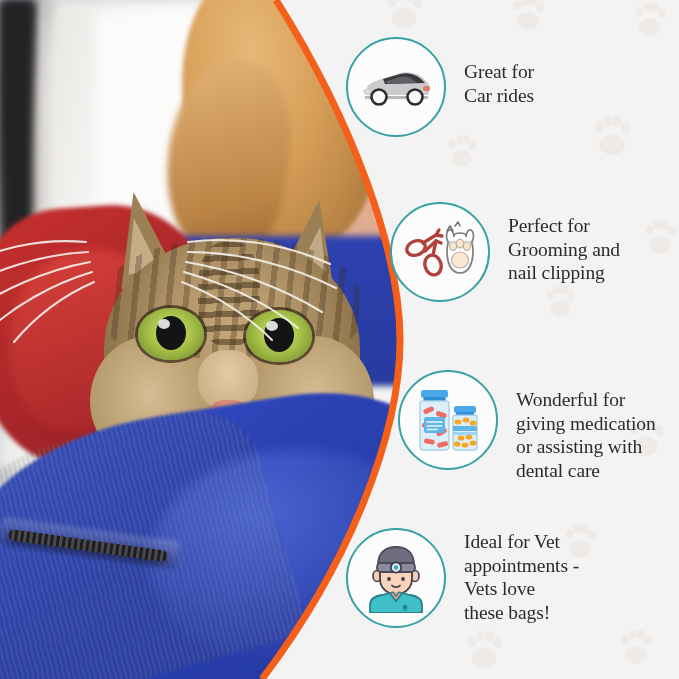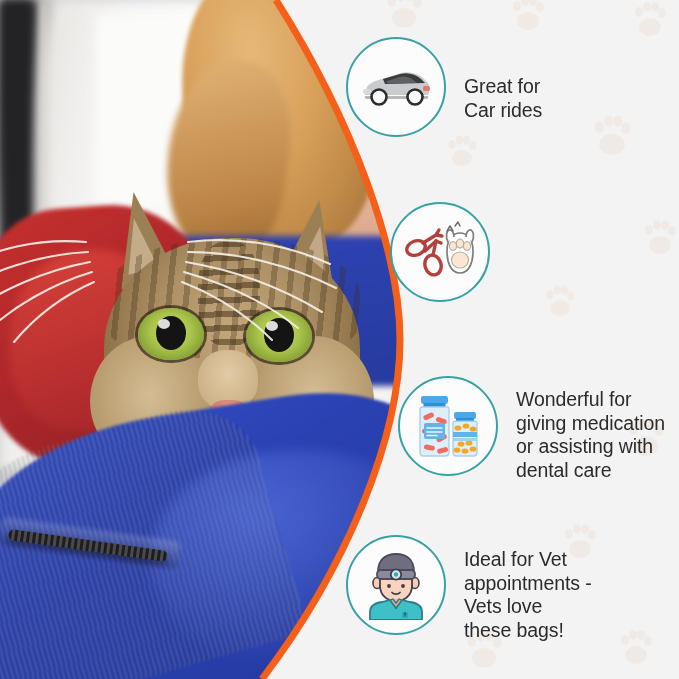--- a/index.html
+++ b/index.html
@@ -113,40 +113,40 @@
   .mouth-line{position:absolute;left:128px;top:248px;width:30px;height:20px;
     border-bottom:2.5px solid rgba(80,60,38,.6);border-radius:0 0 50% 50%;}
 
   .whiskers{position:absolute;left:-70px;top:190px;width:440px;height:170px;pointer-events:none;}
 
   
   .curve{position:absolute;left:0;top:0;width:420px;height:679px;pointer-events:none;}
 
   
   .features{position:absolute;left:332px;top:0;width:347px;height:679px;}
-  .feature{position:absolute;display:flex;align-items:center;}
+  .feature{position:absolute;display:flex;align-items:flex-start;font-family:Liberation Serif, serif;}
   .circle{flex:0 0 auto;border-radius:50%;background:#fcfcfc;border:2px solid #38a1a6;
     display:flex;align-items:center;justify-content:center;box-sizing:border-box;}
   .ftext{color:#2b2b2b;font-size:19.5px;line-height:23.5px;letter-spacing:-.1px;white-space:pre-line;}
 
   .f0{left:14px;top:37px;}
   .f0 .circle{width:100px;height:100px;}
   .f0 .ftext{margin-left:18px;margin-top:23px;}
 
   .f1{left:58px;top:202px;}
   .f1 .circle{width:100px;height:100px;}
   .f1 .ftext{margin-left:18px;margin-top:12px;}
 
   .f2{left:66px;top:370px;}
   .f2 .circle{width:100px;height:100px;}
   .f2 .ftext{margin-left:18px;margin-top:18px;}
 
   .f3{left:14px;top:528px;}
   .f3 .circle{width:100px;height:100px;}
-  .f3 .ftext{margin-left:18px;margin-top:20px;}
+  .f3 .ftext{margin-left:18px;margin-top:2px;}
 </style>
 </head>
 <body>
 
 <div id="stage">
 
   <div class="panel-bg"></div>
 
   <svg class="pawfield" viewBox="0 0 679 679">
     <g fill="#e8ddd2" opacity="0.75">
@@ -370,20 +370,23 @@
             <ellipse cx="57" cy="22.5" rx="3.6" ry="4.4"></ellipse>
             <ellipse cx="64" cy="25" rx="3.6" ry="4.4"></ellipse>
             <ellipse cx="57" cy="39" rx="8.5" ry="8"></ellipse>
           </g>
           <g stroke="#6f6f6f" stroke-width="1.5" fill="none" stroke-linecap="round">
             <path d="M44 10 L47 5 M47 5 L50 10"></path>
             <path d="M52 5 L55 1 M55 1 L57 5"></path>
           </g>
         </svg>
       </div>
+      <div class="ftext">Perfect for
+Grooming and
+nail clipping</div>
     </div>
 
     <div class="feature f2">
       <div class="circle">
         <svg width="74" height="68" viewBox="0 0 74 68">
 
           <rect x="10" y="4" width="27" height="8" rx="2.4" fill="#4aa8e8"></rect>
           <rect x="12.5" y="11" width="22" height="5" rx="1.6" fill="#2e8fd6"></rect>
           <path d="M9 17 C9 15.5 10 15 11.5 15 L35.5 15 C37 15 38 15.5 38 17 L38 60 C38 62.4 36.4 64 34 64 L13 64 C10.6 64 9 62.4 9 60 Z" fill="#ddeffb" stroke="#a9cfe8" stroke-width="1.4"></path>
           <g fill="#ef6b63">

